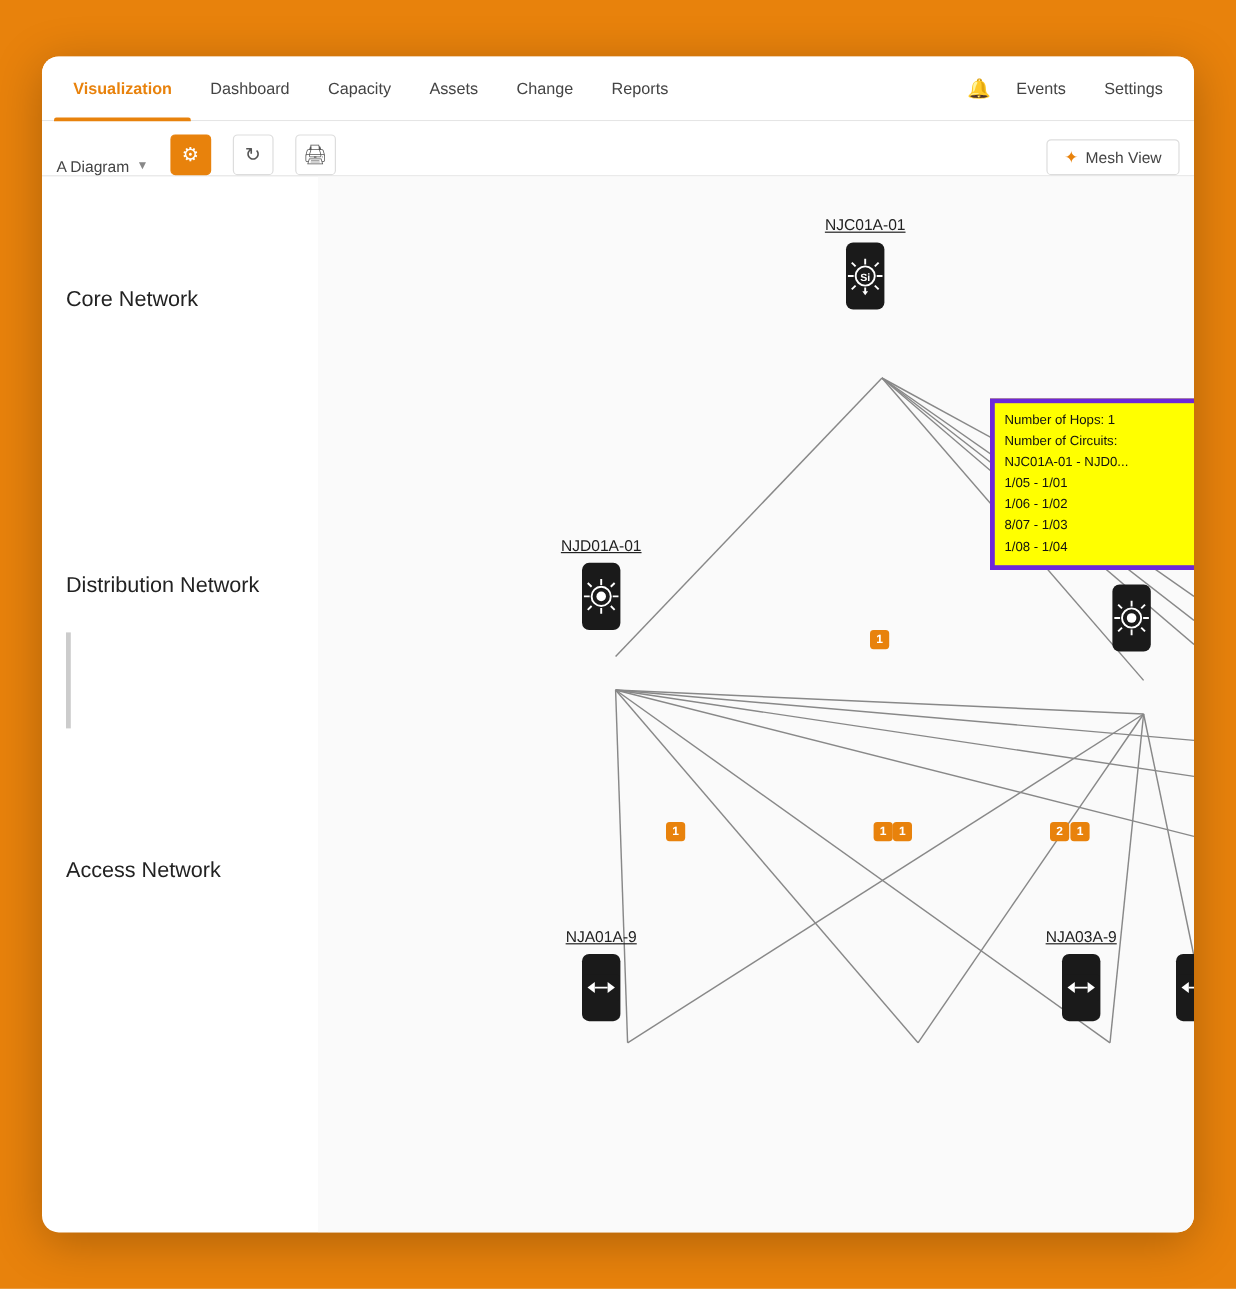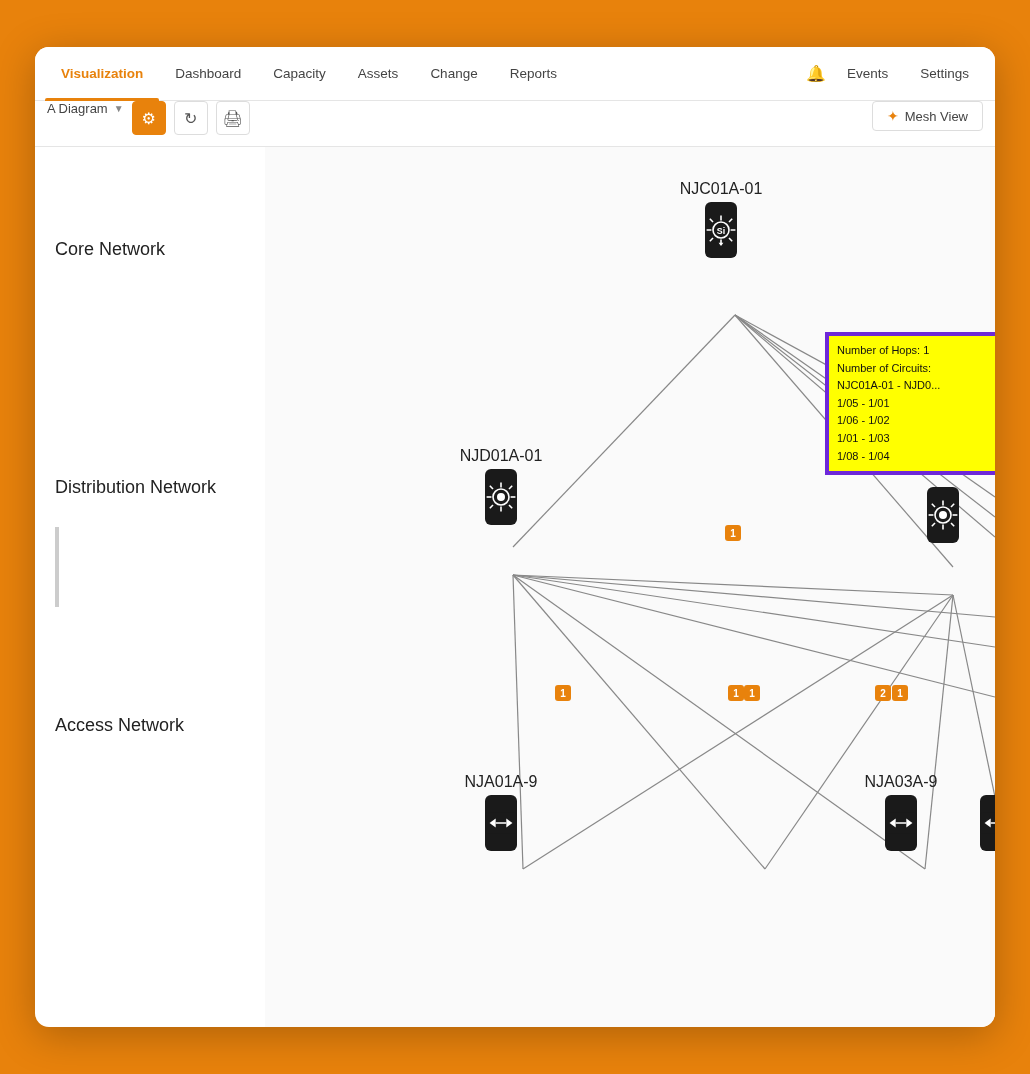--- a/index.html
+++ b/index.html
@@ -66,24 +66,24 @@
     }
     .bell-icon {
       color: #E8820C;
       font-size: 16px;
     }
     
     .toolbar {
       background: #fff;
       border-bottom: 1px solid #e5e5e5;
       display: flex;
-      align-items: flex-start;
+      align-items: flex-end;
       height: 46px;
       padding: 0 12px;
-      gap: 8px;
+      gap: 18px;
       flex-shrink: 0;
     }
     .diagram-select {
       display: flex;
       align-items: center;
       gap: 6px;
       font-size: 13px;
       color: #444;
       cursor: pointer;
     }
@@ -176,24 +176,25 @@
       background: #1a1a1a;
       border-radius: 6px;
       display: flex;
       align-items: center;
       justify-content: center;
       position: absolute;
       cursor: pointer;
     }
     .node-label {
       position: absolute;
-      font-size: 16px;
+      font-size: 13px;
       color: #222;
       text-align: center;
       white-space: nowrap;
+      text-decoration: underline;
     }
     .badge {
       position: absolute;
       background: #E8820C;
       color: #fff;
       font-size: 10px;
       font-weight: bold;
       width: 16px;
       height: 16px;
       border-radius: 3px;
@@ -371,21 +372,21 @@
         </div>
       </div>
 
       
       <div class="tooltip-box" style="top:185px; left:560px; min-width:175px;">
         <div>Number of Hops: 1</div>
         <div>Number of Circuits:</div>
         <div>NJC01A-01 - NJD0...</div>
         <div>1/05 - 1/01</div>
         <div>1/06 - 1/02</div>
-        <div>1/01 - 1/03</div>
+        <div>8/07 - 1/03</div>
         <div>1/08 - 1/04</div>
       </div>
 
       
       <div class="badge" style="top:538px; left:290px;">1</div>
       <div class="badge" style="top:538px; left:463px;">1</div>
       <div class="badge" style="top:538px; left:479px;">1</div>
       <div class="badge" style="top:538px; left:610px;">2</div>
       <div class="badge" style="top:538px; left:627px;">1</div>
 

